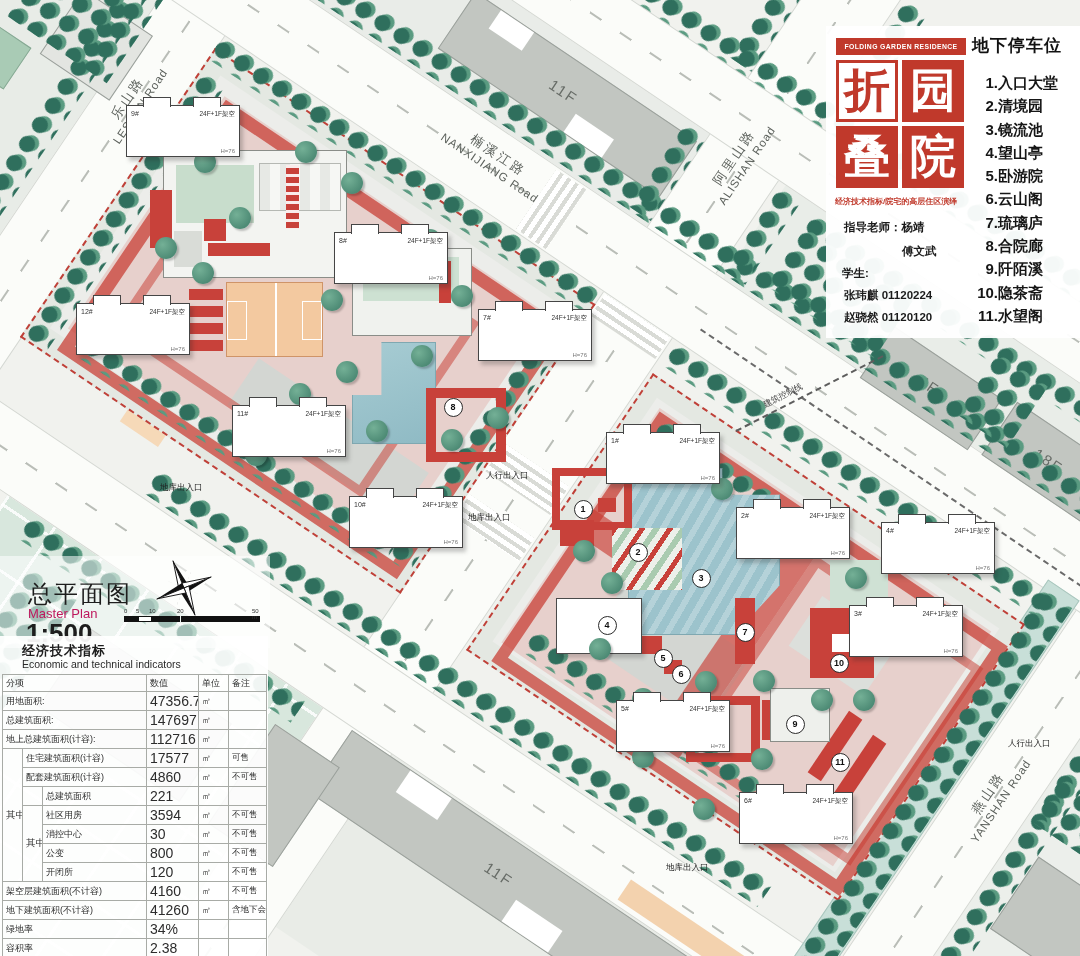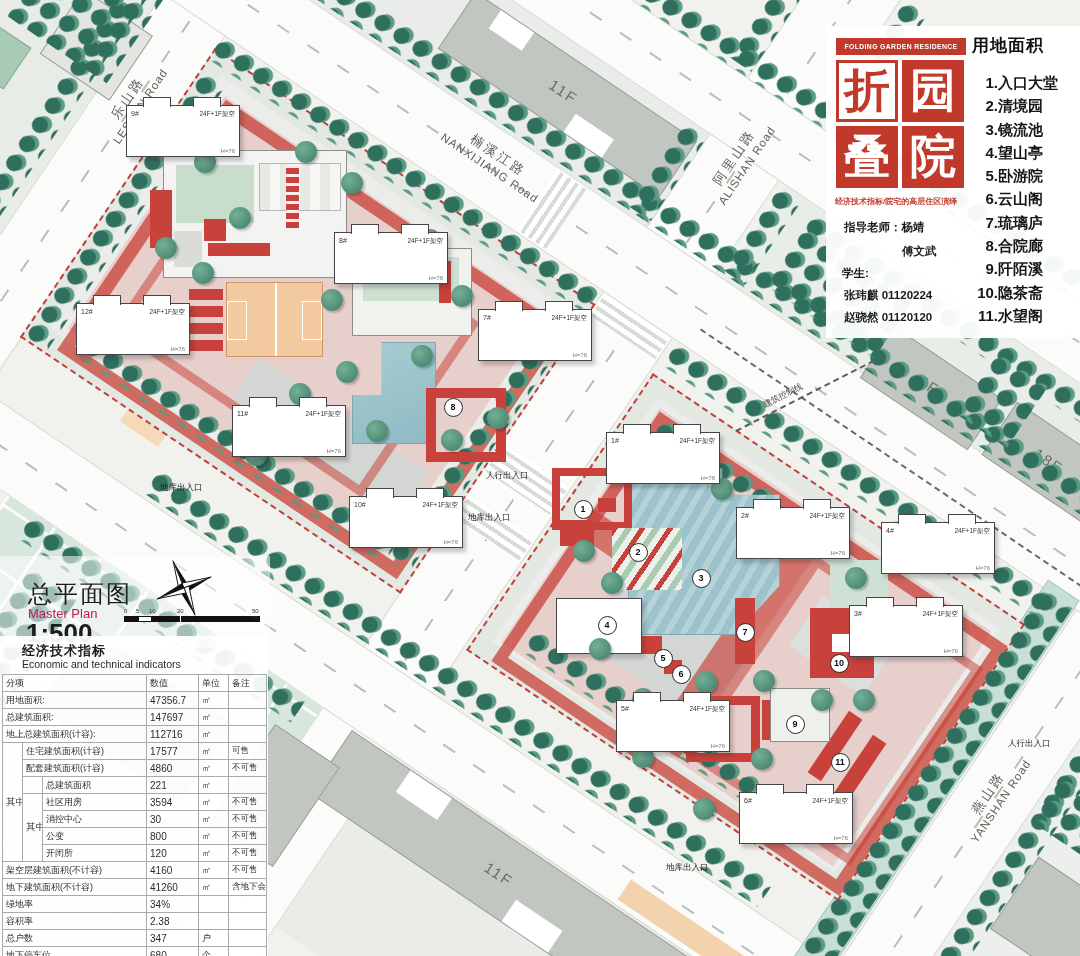--- a/index.html
+++ b/index.html
@@ -38,21 +38,21 @@
   .node{position:absolute;width:17px;height:17px;border-radius:50%;background:#fff;border:1.5px solid #2b2b2b;color:#111;font-size:9px;font-weight:bold;display:flex;align-items:center;justify-content:center;z-index:60;}
   .tree{position:absolute;width:22px;height:22px;border-radius:50%;background:radial-gradient(circle at 35% 35%,#74b096,#3e7c68);box-shadow:2px 2px 2px rgba(0,0,0,.22);z-index:25;}
   .chip{position:absolute;font-size:8.5px;color:#222;z-index:65;white-space:nowrap;}
   .pond{position:absolute;background:linear-gradient(160deg,#a7ccd3,#8fbac4);border:1px solid #7fa8b1;}
   .court{position:absolute;background:#f3c9a0;border:1px solid #cf9468;}
   .feat{position:absolute;background:#f3f4f1;border:1px solid #8a8d88;}
   .green{position:absolute;background:#c8ddcc;}
   .panel{position:absolute;z-index:100;}
   .ind-table{border-collapse:collapse;table-layout:fixed;width:264px;}
   .ind-table th,.ind-table td{border:1px solid #a8aba6;font-size:9px;padding:1px 3px;color:#2c2c2c;height:14px;overflow:hidden;white-space:nowrap;font-weight:normal;text-align:left;vertical-align:middle;}
-  .ind-table .vcell{font-size:10px;margin-top:12px;}
+  .ind-table .vcell{font-size:14px;margin-top:12px;}
   .ind-table .rail{text-align:center;font-size:9.5px;}
   .nodes-item{display:flex;font-size:15px;font-weight:bold;color:#161616;line-height:23.3px;}
   .nodes-item .no{width:26px;text-align:right;}
   .logo-cell{width:62px;height:62px;display:flex;align-items:center;justify-content:center;font-size:46px;font-weight:bold;font-family:"Liberation Serif","DejaVu Serif",serif;}
   .lc-a{background:#fff;color:#c0392b;border:3px solid #c0392b;box-sizing:border-box;}
   .lc-b{background:#c0392b;color:#fff;}
   .sb-seg{position:absolute;top:8px;height:6px;border:1px solid #111;box-sizing:border-box;}
   .sb-lab{position:absolute;top:0;font-size:6px;color:#333;}
 </style>
 </head>
@@ -536,21 +536,21 @@
     <div class="abs" style="left:9px;top:170px;width:140px;font-size:8px;font-weight:bold;color:#c0392b;">经济技术指标/院宅的高层住区演绎</div>
     <div class="abs" style="left:18px;top:194px;font-size:11.5px;font-weight:bold;color:#1b1b1b;">
       <span>指导老师：</span><span>杨靖</span>
     </div>
     <div class="abs" style="left:76px;top:218px;font-size:11.5px;font-weight:bold;color:#1b1b1b;">傅文武</div>
     <div class="abs" style="left:16px;top:240px;font-size:11.5px;font-weight:bold;color:#1b1b1b;">学生:</div>
     <div class="abs" style="left:18px;top:262px;font-size:11.5px;font-weight:bold;color:#1b1b1b;">张玮麒 01120224</div>
     <div class="abs" style="left:18px;top:284px;font-size:11.5px;font-weight:bold;color:#1b1b1b;">赵骁然 01120120</div>
 
     <div class="abs" style="left:146px;top:8px;width:106px;">
-      <div style="font-size:17px;font-weight:bold;color:#111;letter-spacing:1px;margin-bottom:14px;">用地面积</div>
+      <div style="font-size:17px;font-weight:bold;color:#111;letter-spacing:1px;margin-bottom:14px;">地下停车位</div>
       <div id="nodes-list">
           <div class="nodes-item">
             <span class="no">1.</span>
             <span>入口大堂</span>
           </div>
           <div class="nodes-item">
             <span class="no">2.</span>
             <span>清境园</span>
           </div>
           <div class="nodes-item">

